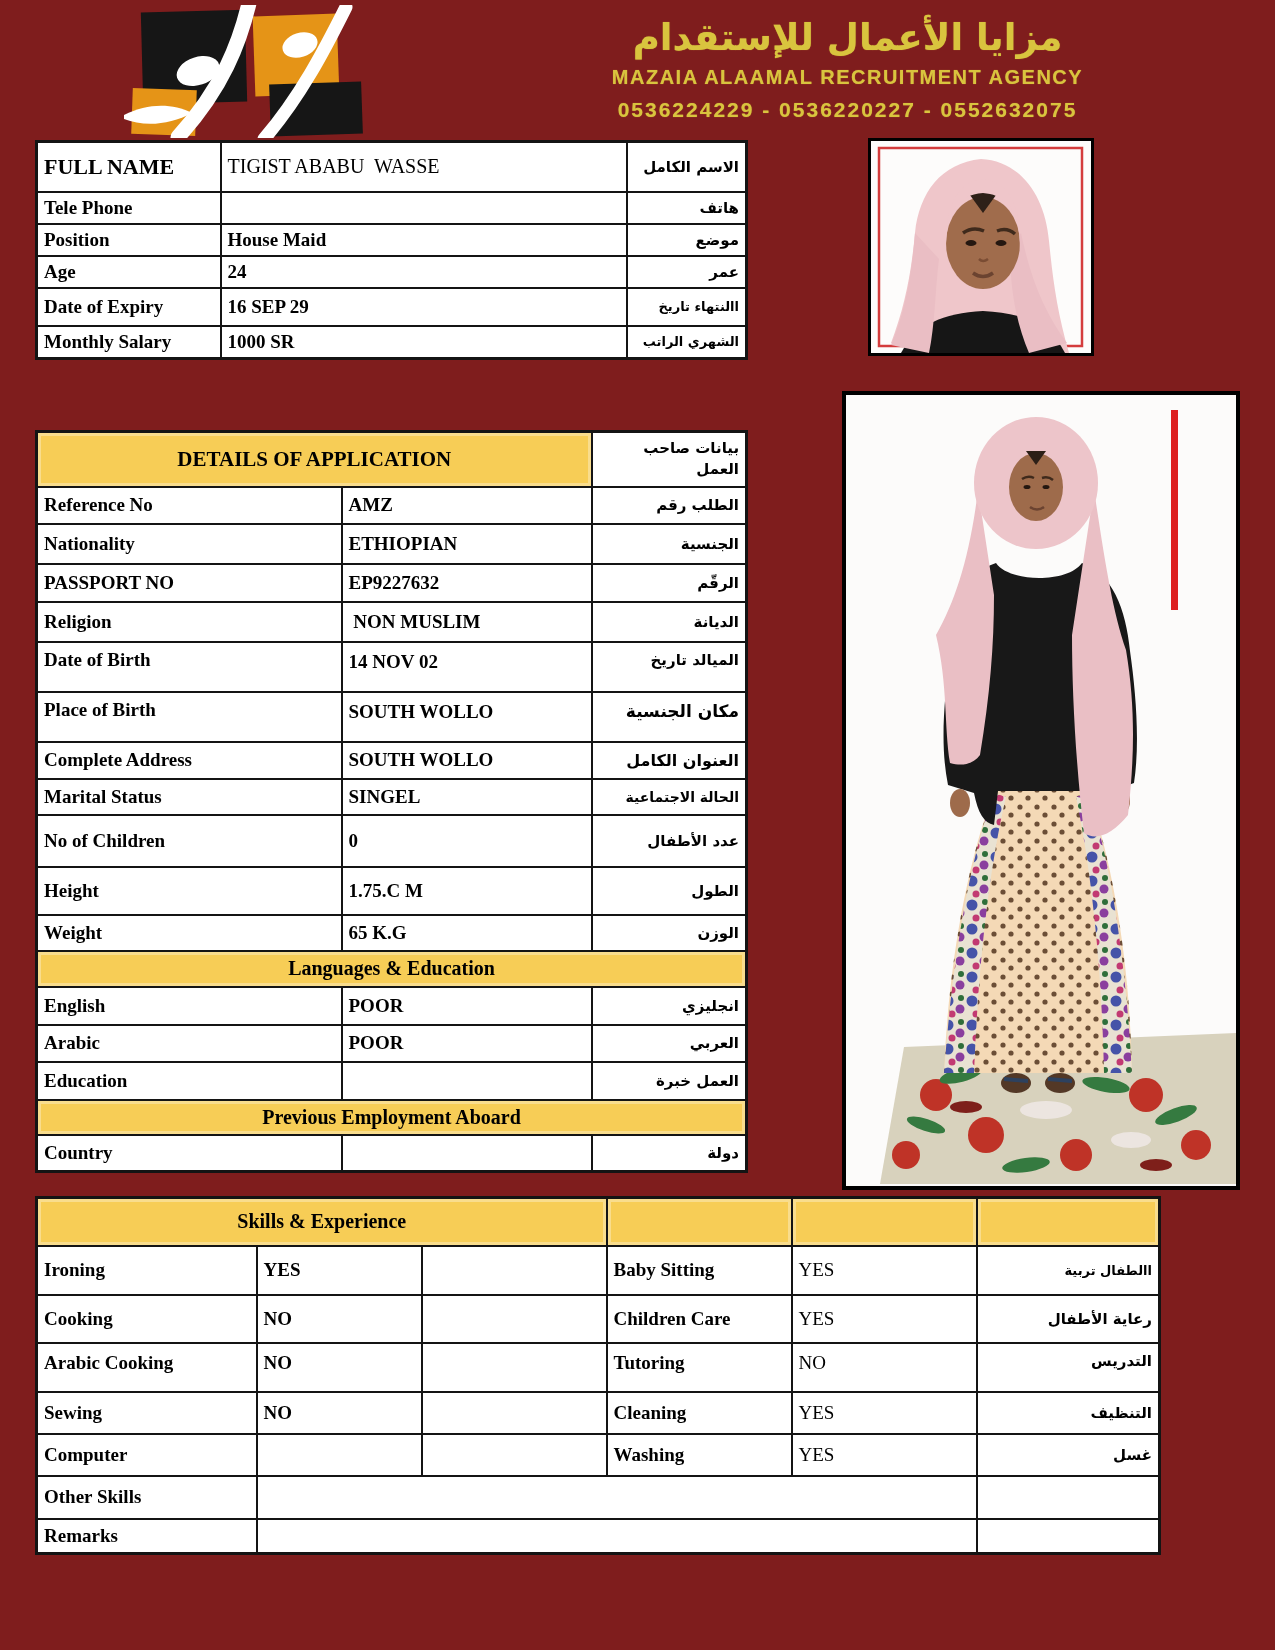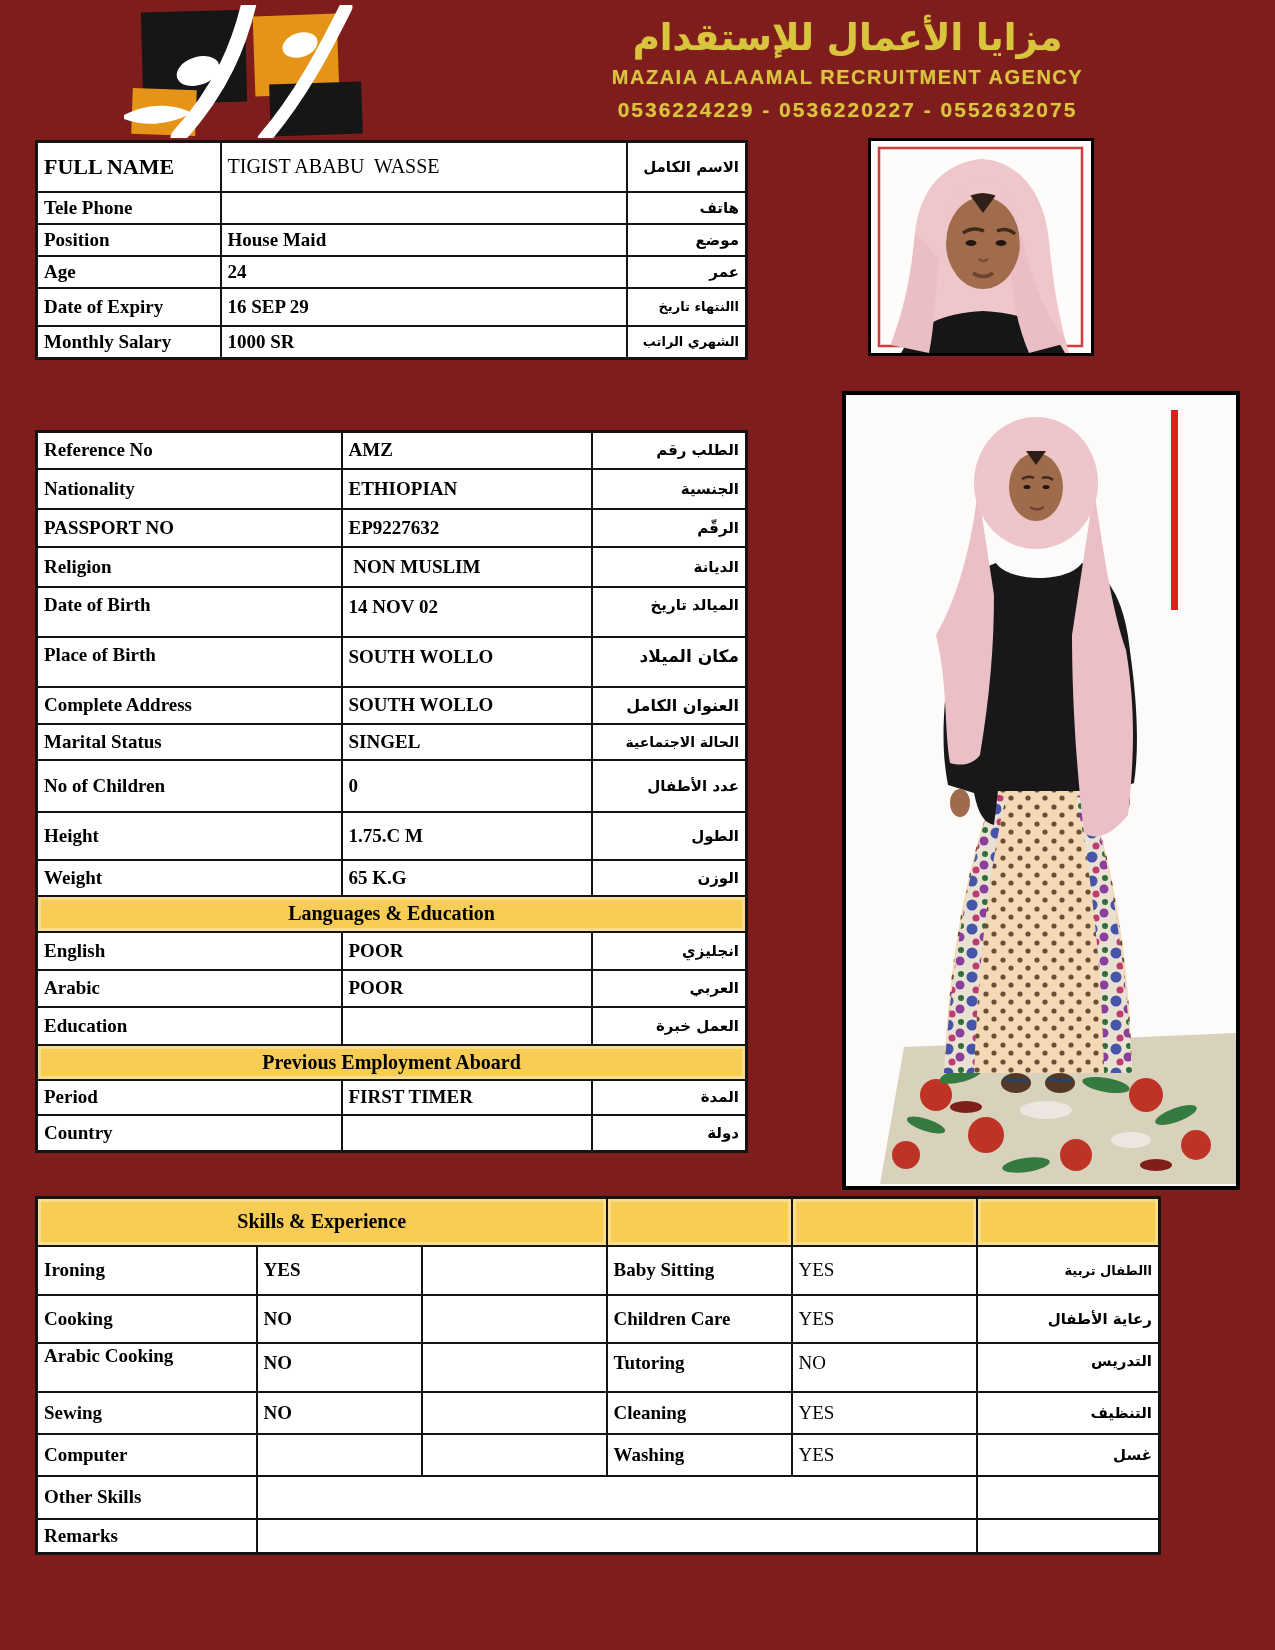--- a/index.html
+++ b/index.html
@@ -187,20 +187,24 @@
   </tbody>
     </table>
 
   <table class="doc" style="left:35px;top:430px;width:710px;">
     <colgroup>
         <col style="width:305px">
         <col style="width:250px">
         <col style="width:155px">
       </colgroup>
     <tbody>
+        <tr style="height:55px">
+      <td class="hdr" colspan="2">DETAILS OF APPLICATION</td>
+      <td class="ar-wrap">بيانات صاحب العمل</td>
+    </tr>
     <tr style="height:37px">
       <td class="lbl">Reference No</td>
       <td class="val">AMZ</td>
       <td class="ar">الطلب رقم</td>
     </tr>
     <tr style="height:40px">
       <td class="lbl">Nationality</td>
       <td class="val">ETHIOPIAN</td>
       <td class="ar">الجنسية</td>
     </tr>
@@ -215,21 +219,21 @@
       <td class="ar">الديانة</td>
     </tr>
     <tr style="height:50px">
       <td class="lbl" style="vertical-align:top;padding-top:6px">Date of Birth</td>
       <td class="val" style="vertical-align:top;padding-top:8px">14 NOV 02</td>
       <td class="ar" style="vertical-align:top;padding-top:8px">الميالد تاريخ</td>
     </tr>
     <tr style="height:50px">
       <td class="lbl" style="vertical-align:top;padding-top:6px">Place of Birth</td>
       <td class="val" style="vertical-align:top;padding-top:8px">SOUTH WOLLO</td>
-      <td class="ar" style="vertical-align:top;padding-top:8px;font-size:17px">مكان الميلاد</td>
+      <td class="ar" style="vertical-align:top;padding-top:8px;font-size:17px">مكان الجنسية</td>
     </tr>
     <tr style="height:37px">
       <td class="lbl">Complete Address</td>
       <td class="val">SOUTH WOLLO</td>
       <td class="ar" style="font-size:16px">العنوان الكامل</td>
     </tr>
     <tr style="height:36px">
       <td class="lbl">Marital Status</td>
       <td class="val">SINGEL</td>
       <td class="ar" style="font-size:14px">الحالة الاجتماعية</td>
@@ -263,25 +267,20 @@
       <td class="ar">العربي</td>
     </tr>
     <tr style="height:38px">
       <td class="lbl">Education</td>
       <td class="val"></td>
       <td class="ar">العمل خبرة</td>
     </tr>
     <tr style="height:35px">
           <td class="hdr" style="font-size:20px" colspan="3">Previous Employment Aboard</td>
         </tr>
-    <tr style="height:35px">
-      <td class="lbl">Period</td>
-      <td class="val">FIRST TIMER</td>
-      <td class="ar">المدة</td>
-    </tr>
     <tr style="height:37px">
       <td class="lbl">Country</td>
       <td class="val"></td>
       <td class="ar">دولة</td>
     </tr>
   </tbody>
     </table>
 
   <table class="doc" style="left:35px;top:1196px;width:1123px;">
     <colgroup>
@@ -309,21 +308,21 @@
     </tr>
     <tr style="height:48px">
       <td class="lbl">Cooking</td>
       <td class="val">NO</td>
       <td></td>
       <td class="lbl">Children Care</td>
       <td class="val-thin">YES</td>
       <td class="ar">رعاية الأطفال</td>
     </tr>
     <tr style="height:49px">
-      <td class="lbl" style="vertical-align:top;padding-top:1px">Arabic Cooking</td>
+      <td class="lbl" style="vertical-align:top;padding-top:8px">Arabic Cooking</td>
       <td class="val" style="vertical-align:top;padding-top:8px">NO</td>
       <td></td>
       <td class="lbl" style="vertical-align:top;padding-top:8px">Tutoring</td>
       <td class="val-thin" style="vertical-align:top;padding-top:8px">NO</td>
       <td class="ar" style="vertical-align:top;padding-top:8px">التدريس</td>
     </tr>
     <tr style="height:42px">
       <td class="lbl">Sewing</td>
       <td class="val">NO</td>
       <td></td>

